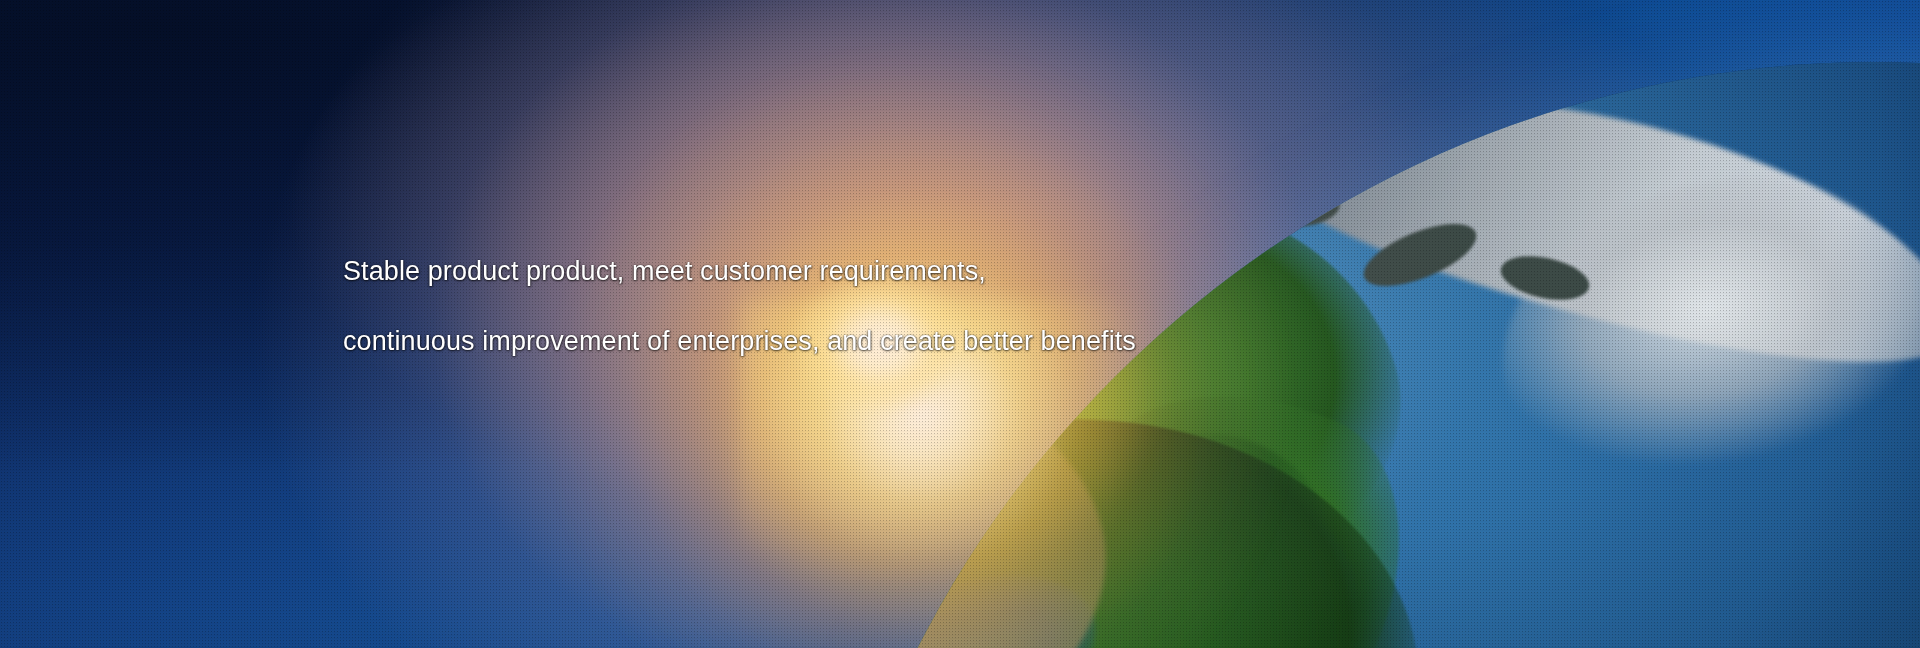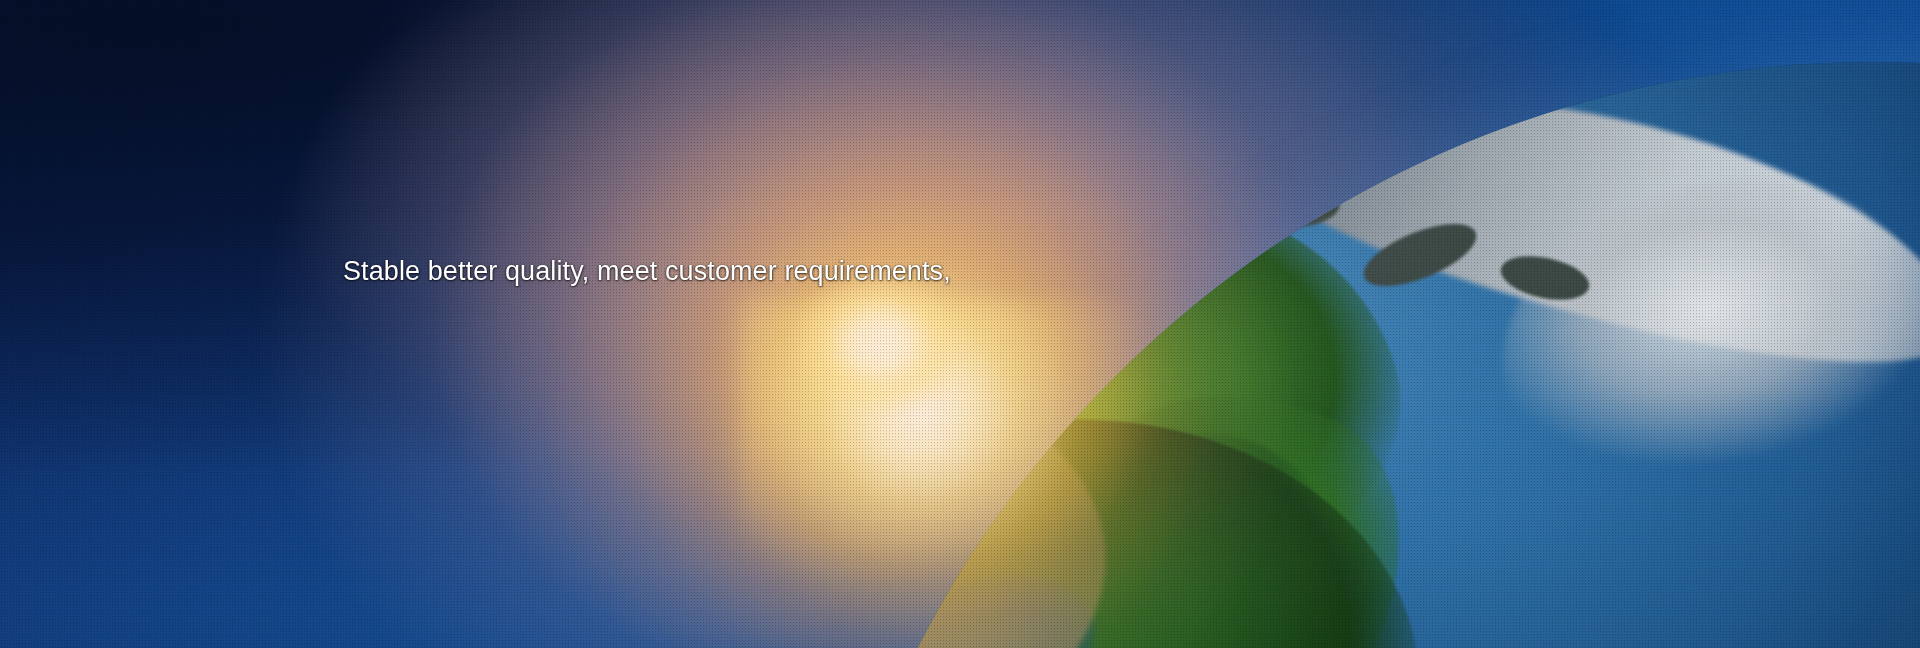--- a/index.html
+++ b/index.html
@@ -279,16 +279,17 @@
   <div id="sunglow"></div>
   <div id="sunspill"></div>
   <div id="suncore"></div>
   <div id="sunwash"></div>
 
   <div id="halftone"></div>
   <div id="scanlines"></div>
   <div id="vignette"></div>
 
   <div id="copy">
-    <div class="headline">Stable better quality, meet customer requirements,</div>
+    <div class="headline">Stable product product, meet customer requirements,</div>
+    <div class="headline">continuous improvement of enterprises, and create better benefits</div>
   </div>
 
 </div>
 
 </body></html>

